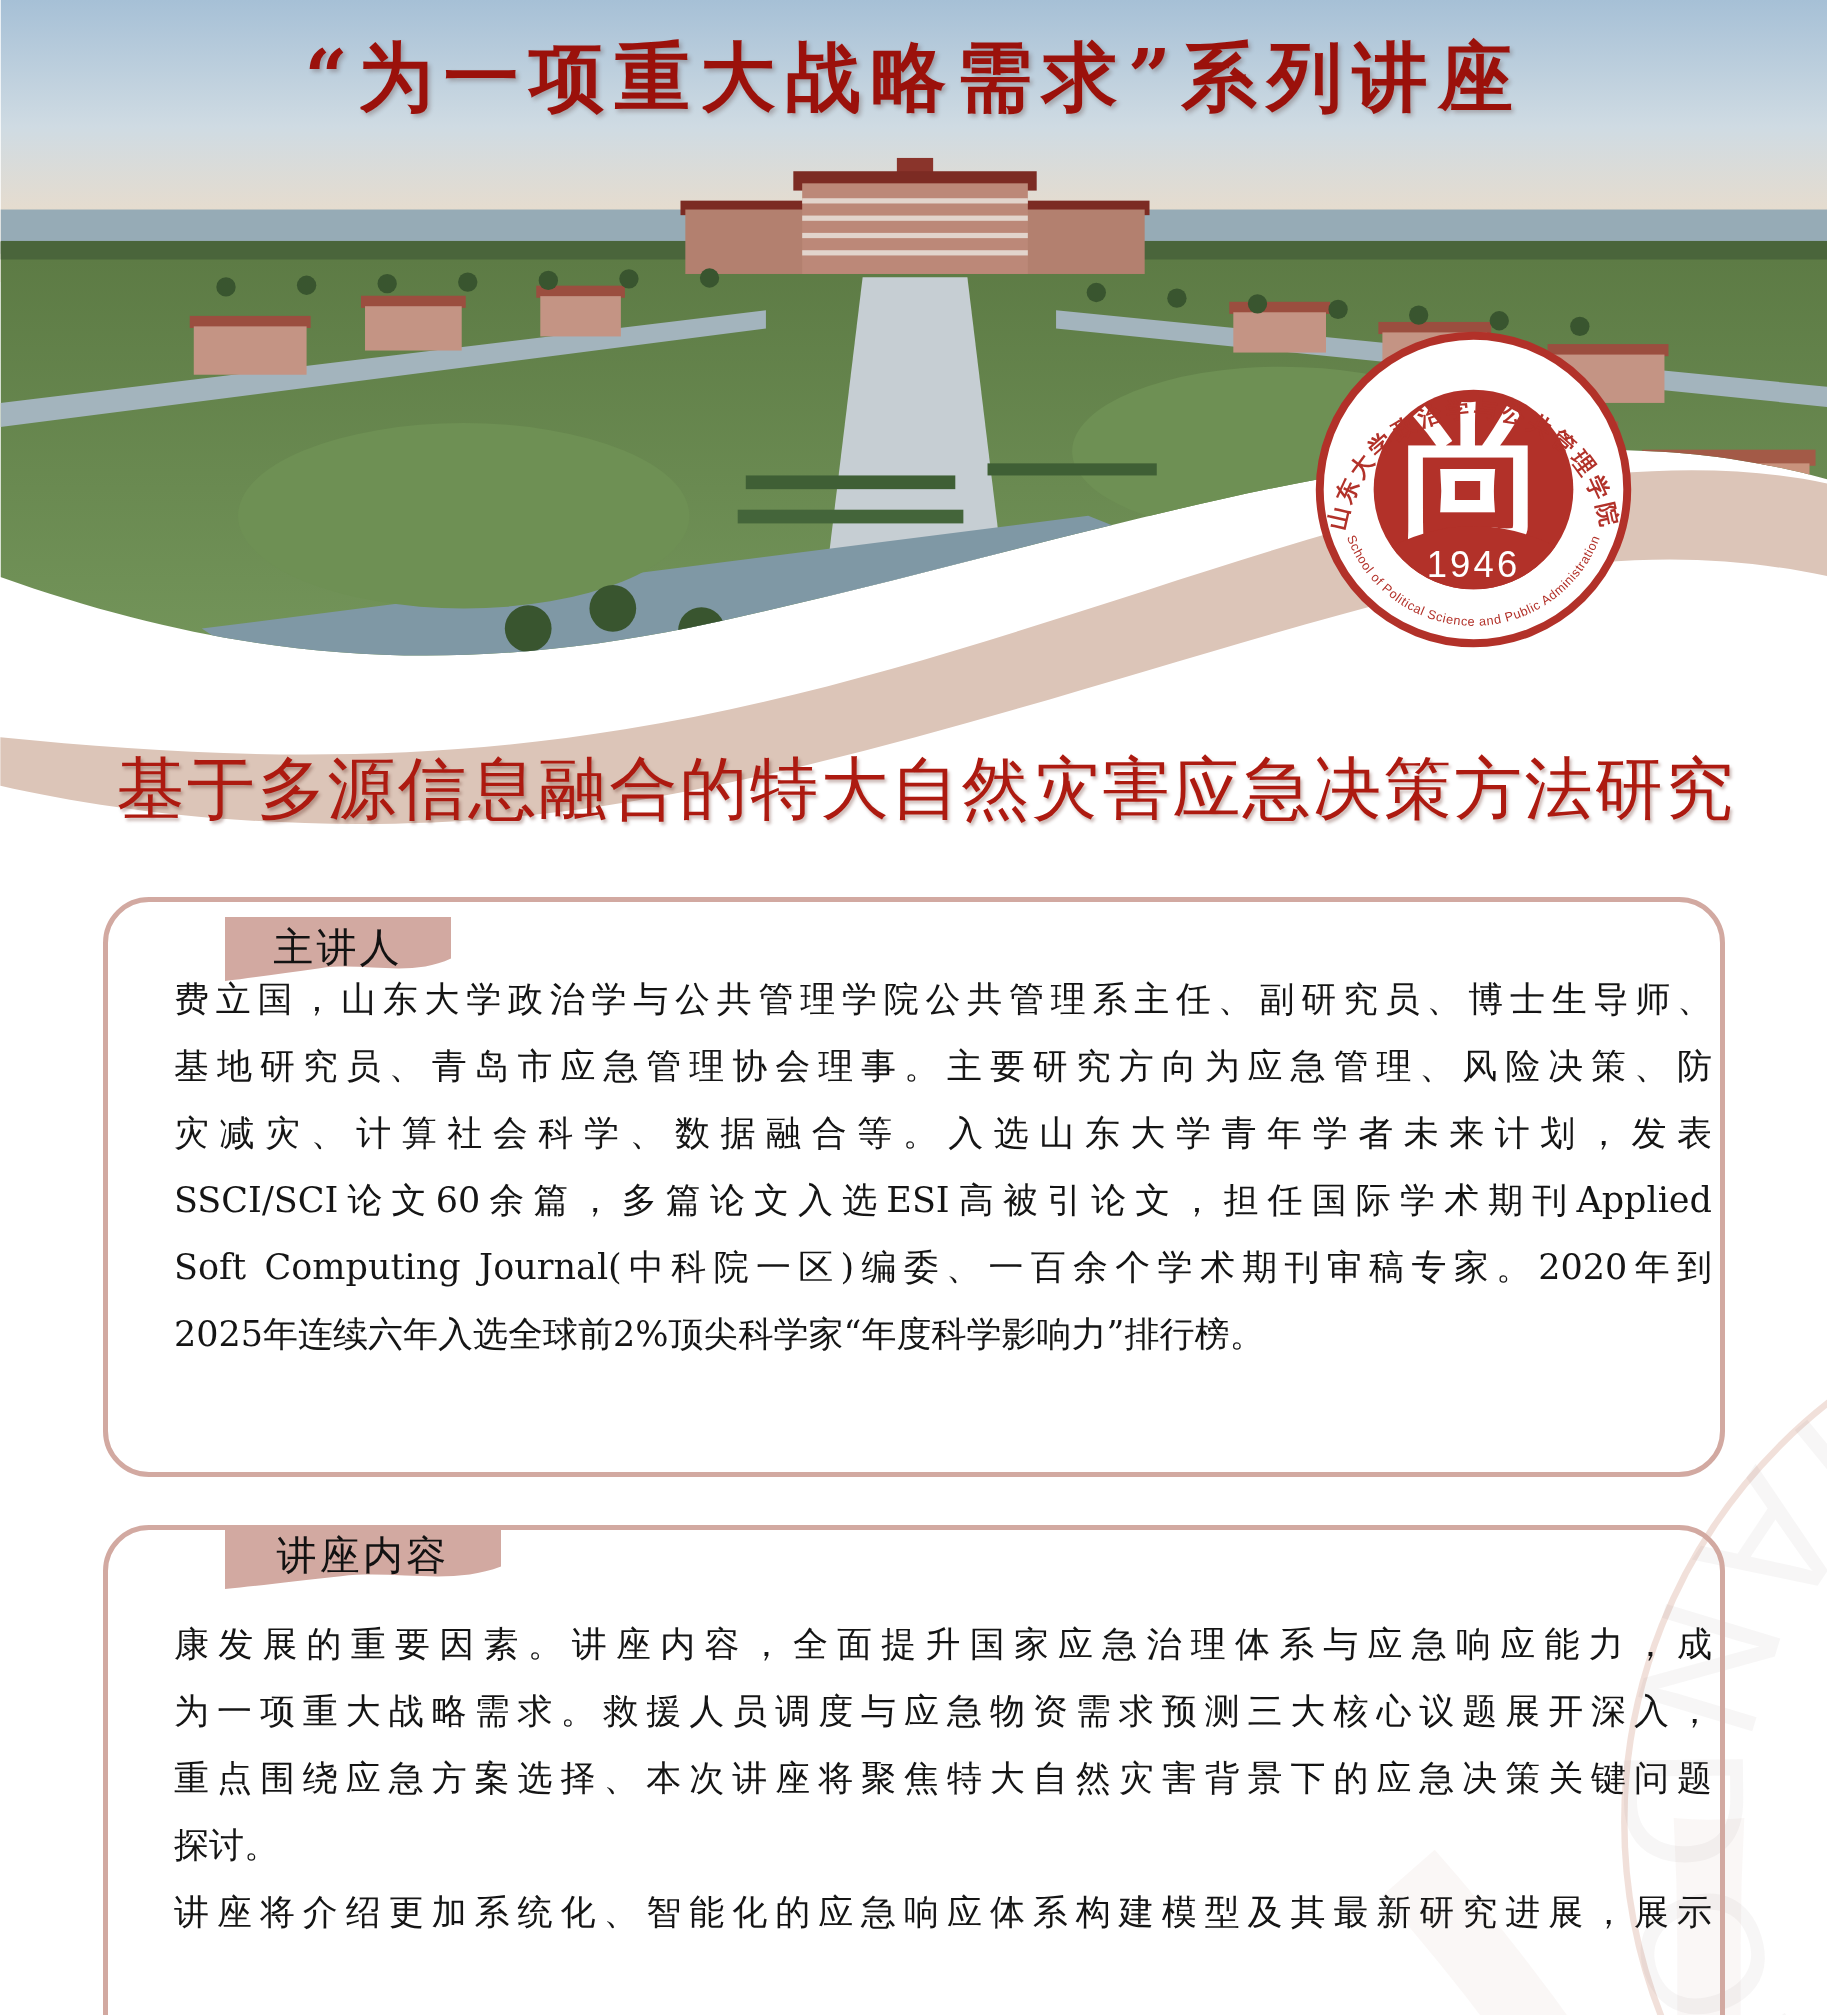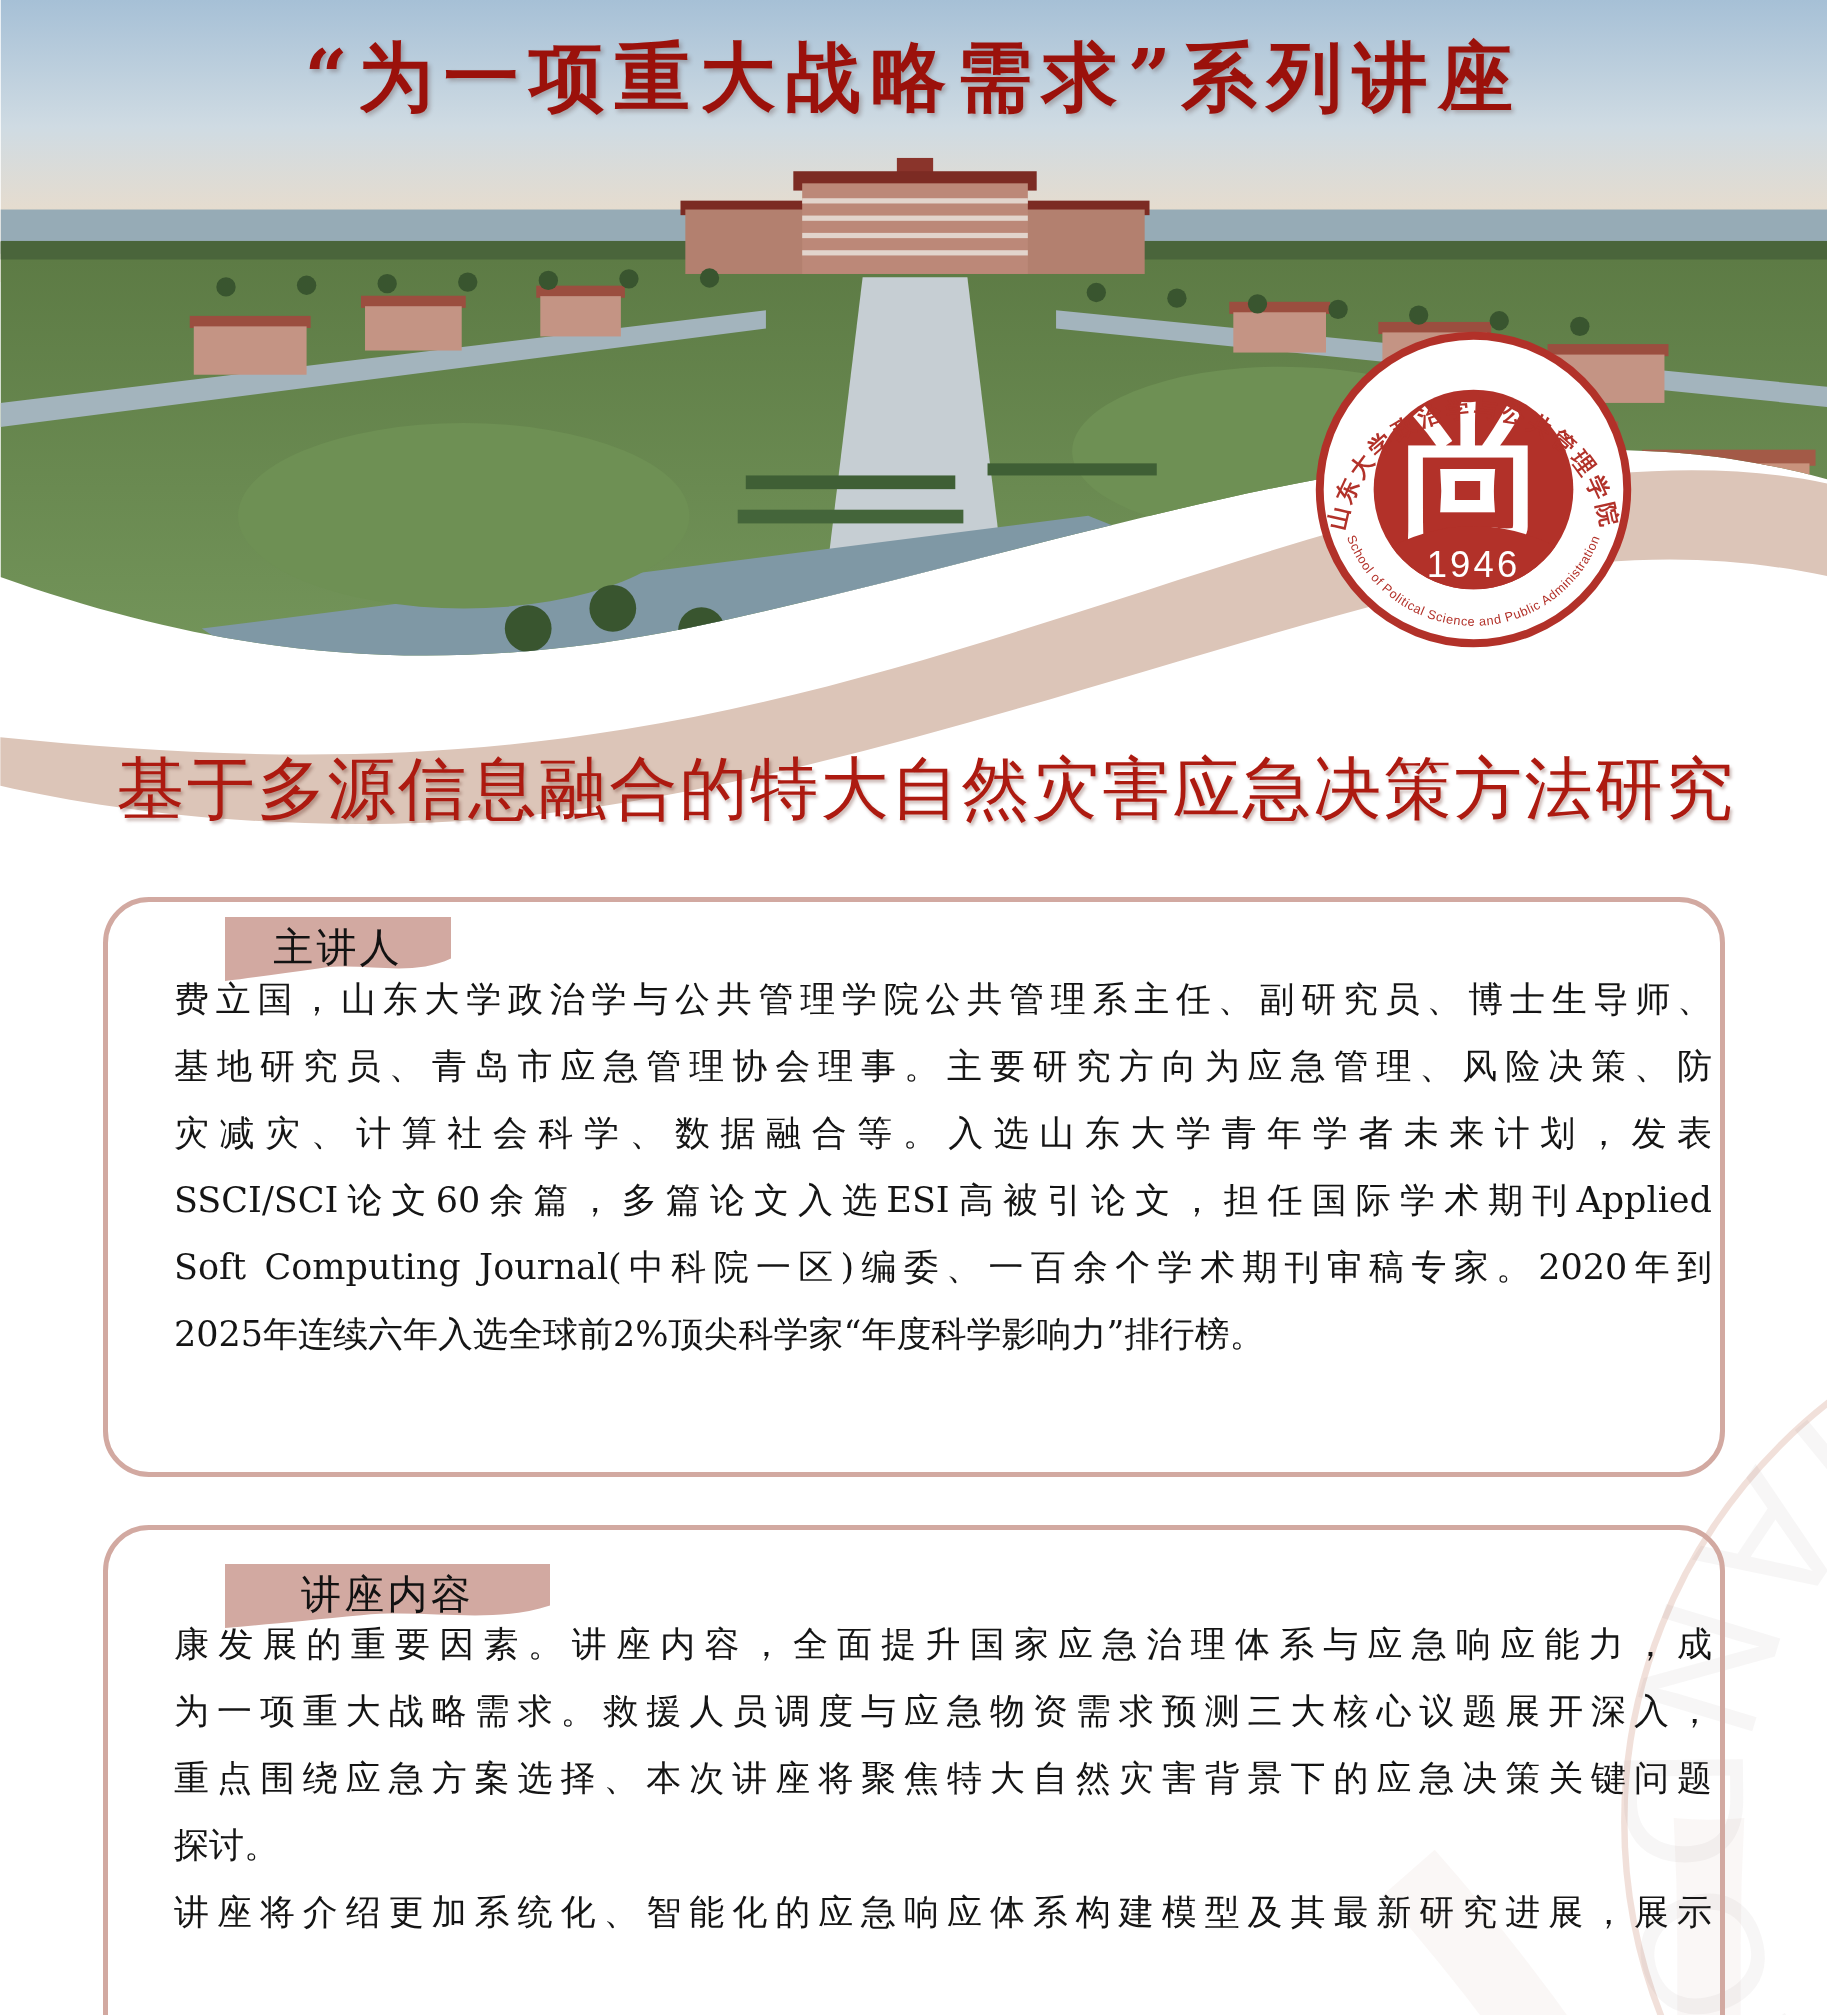--- a/index.html
+++ b/index.html
@@ -43,21 +43,21 @@
   .panel.content{top:1525px;height:725px;}
   .tab{position:absolute;top:-5.2px;left:117px;height:64px;z-index:3;}
   .tab .tab-shape{position:absolute;top:0;left:0;width:100%;height:100%;}
   .tab .tab-label{
     position:relative;display:block;z-index:2;
     text-align:center;
     font-size:40px;color:#121212;font-weight:500;
     padding-top:3.2px;letter-spacing:3.2px;
   }
   .tab-3{width:226px;margin-top:20px;}
-  .tab-4{width:325px;margin-top:39px;}
+  .tab-4{width:276px;}
   .bio{
     position:relative;z-index:2;
     padding:64px 8px 0 66px;
     font-size:35px;color:#151515;line-height:67px;
     text-align:left;
   }
   .panel.content .bio{padding-top:81px;}
   .bio .bio-line{width:100%;}
   .bio .bio-line.fill{text-align:justify;text-align-last:justify;text-justify:inter-character;}
   

